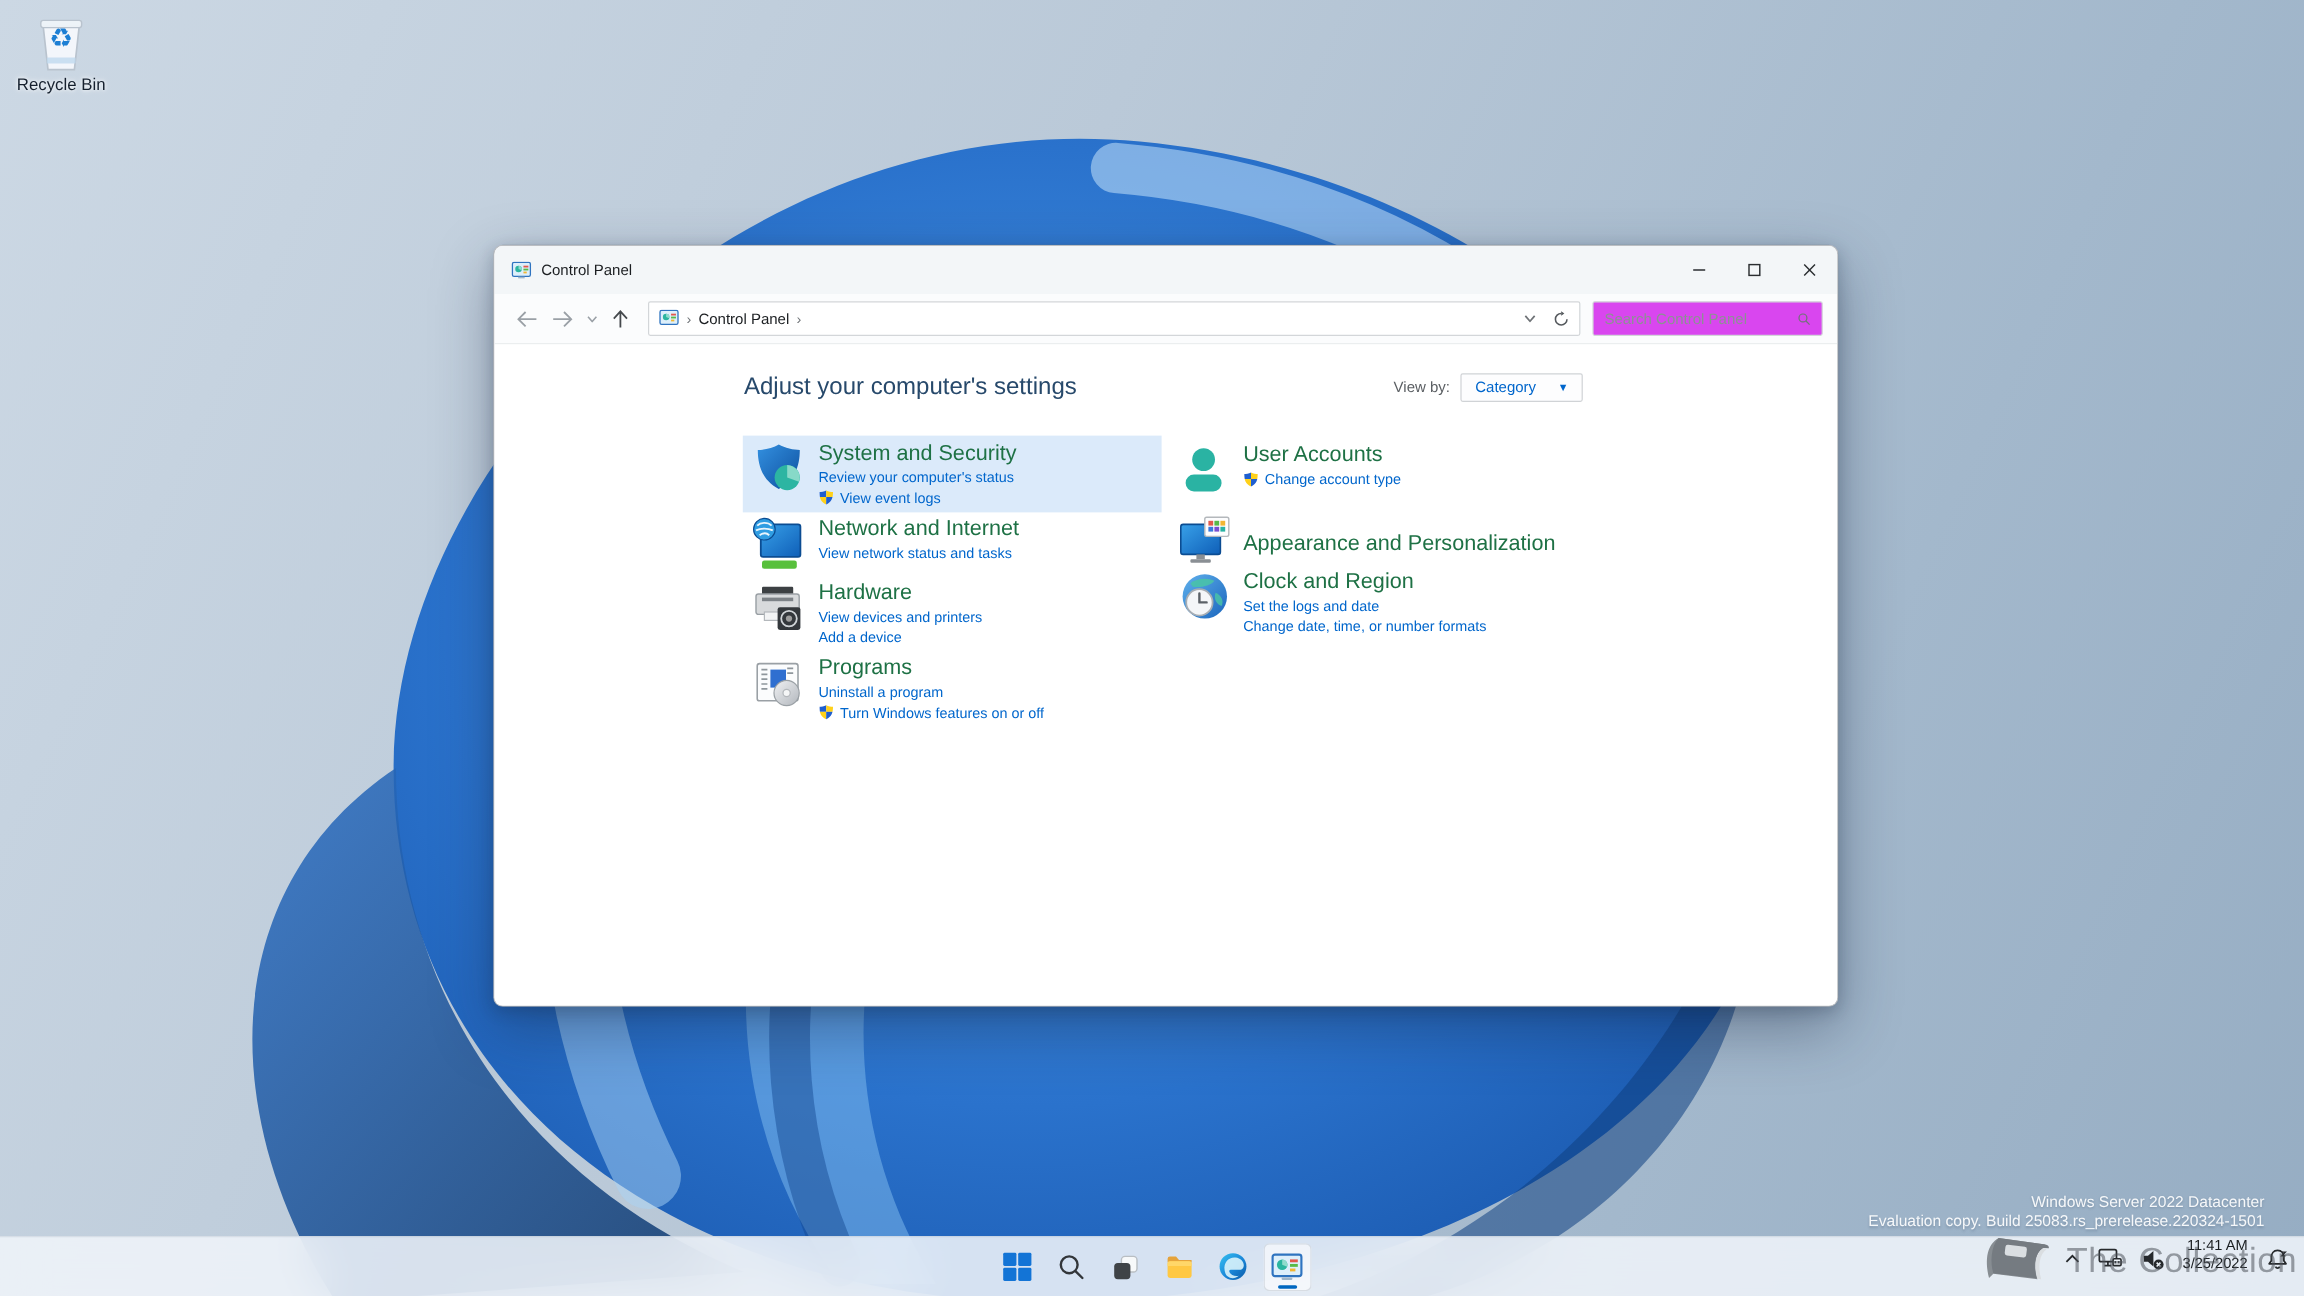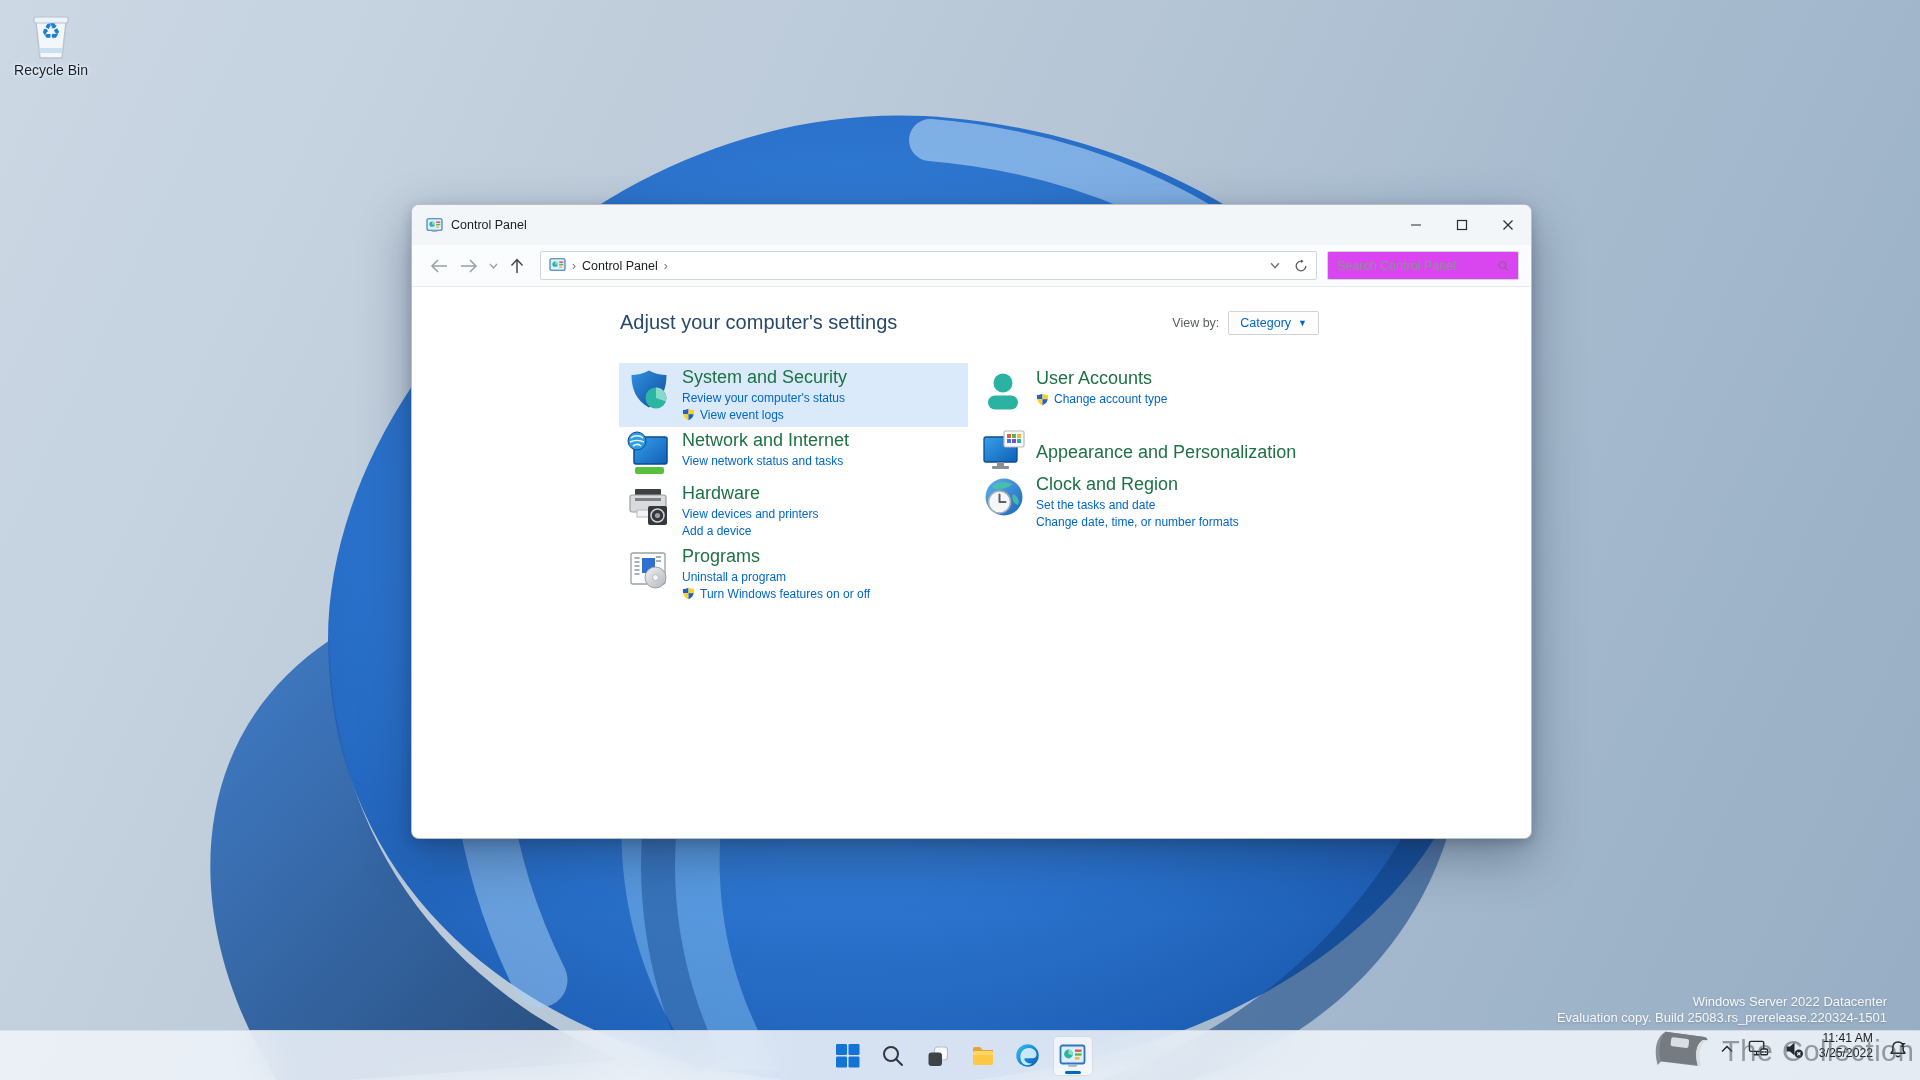--- a/index.html
+++ b/index.html
@@ -45,21 +45,21 @@
     display:flex; align-items:center; padding:0 9px; }
   .searchbox input { flex:1; border:none; outline:none; font-size:12.5px; color:#333;
     font-family:"Liberation Sans",sans-serif; background:transparent; }
   .searchbox input::placeholder { color:#8d9094; }
 
   .content { position:relative; height:552px; background:#fff; }
   .page-heading { position:absolute; left:208px; top:24px; font-size:20px; font-weight:400; color:#27496b; }
   .viewby { position:absolute; right:212px; top:24px; display:flex; align-items:center; }
   .viewby .vb-label { font-size:12.5px; color:#5b5f63; margin-right:9px; }
   .vb-btn { display:flex; align-items:center; border:1px solid #d0d3d6; background:#fdfdfe;
-    border-radius:2px; padding:4px 11px; }
+    border-radius:2px; padding:4px 11px;gap:11px; }
   .vb-btn .vb-val { font-size:12.5px; color:#0066cc; }
   .vb-btn .vb-caret { margin-left:7px; color:#0066cc; font-size:9px; line-height:9px; }
 
   .grid { position:absolute; left:207px; top:74px; width:910px; height:300px; }
   .item { position:absolute; display:flex; padding:4px 6px; gap:9px; }
   .col-l { width:349px; }
   .col-r { width:440px; }
   .item.hl { background:#dbeafa; }
   .icon48 { width:48px; height:48px; flex:none; }
   .icon48 svg { display:block; }
@@ -407,21 +407,21 @@
               <circle cx="25" cy="23" r="18.5" fill="url(#gGlobe)"></circle>
               <path d="M13 12 C18 8 27 7 33 10 C30 14 22 16 15 15 Z" fill="#49c2a8" opacity=".9"></path>
               <path d="M34 20 C39 22 41 27 39 31 C35 30 32 25 34 20 Z" fill="#49c2a8" opacity=".85"></path>
               <circle cx="20.5" cy="28" r="11" fill="#f4f6f8" stroke="#a7adb3" stroke-width="1.5"></circle>
               <path d="M20.5 28 L20.5 20.5 M20.5 28 L26.5 28" stroke="#5b6167" stroke-width="2" stroke-linecap="round"></path>
             </svg>
           </span>
           <div class="itxt">
             <h3>Clock and Region</h3>
             <a class="cplink">
-              <span>Set the tasks and date</span>
+              <span>Set the logs and date</span>
               </a>
             <a class="cplink">
               <span>Change date, time, or number formats</span>
               </a>
           </div>
         </div>
 
 
       </div>
     </div>

